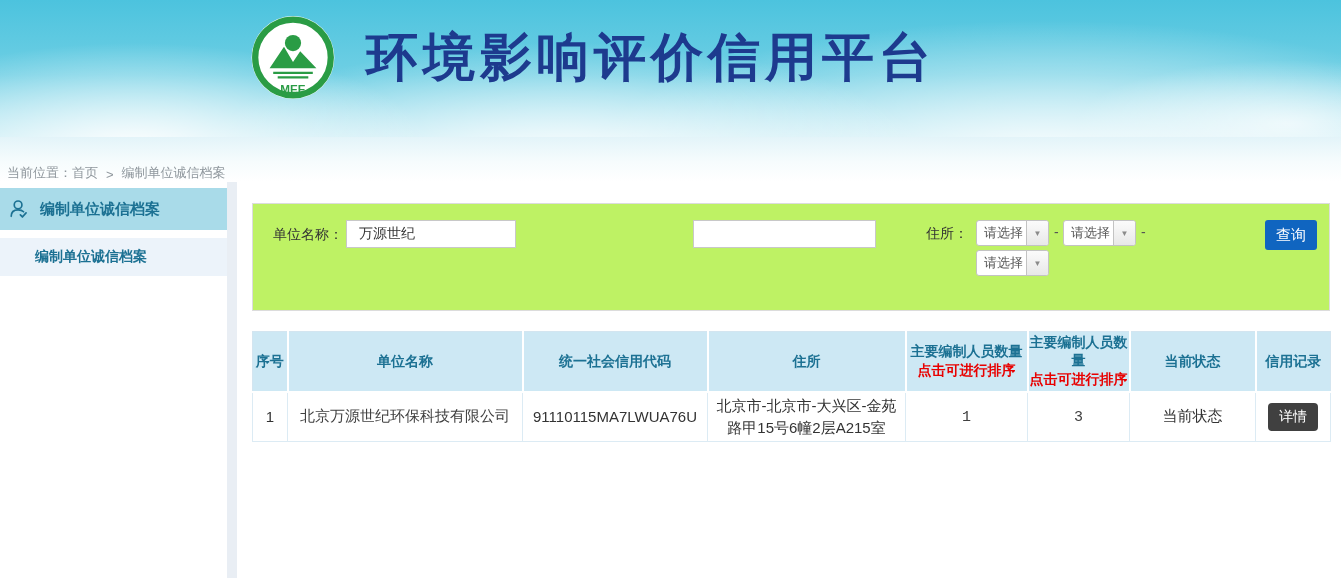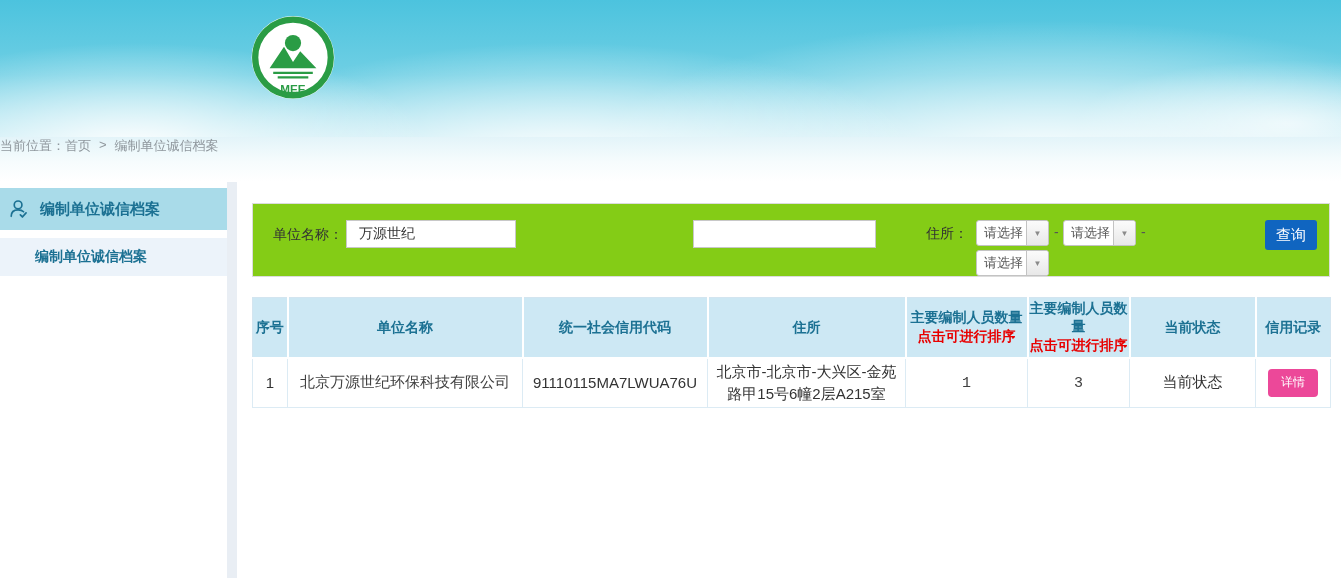--- a/index.html
+++ b/index.html
@@ -18,21 +18,21 @@
   }
   .brand { position:absolute; left:248px; top:10px; display:flex; align-items:center; }
   .logo { width:90px; height:95px; }
   .site-title {
     margin-left:28px; font-size:52px; font-weight:bold; color:#1d3a8e;
     letter-spacing:5px; line-height:95px; white-space:nowrap;
   }
 
   
   .crumb-band {
-    height:45px; display:flex; align-items:flex-start;
+    height:45px; padding-left:7px; display:flex; align-items:flex-end;
     background:linear-gradient(180deg,#e3f4f9 0%,#f6fcfd 55%,#ffffff 100%);
     font-size:13px; color:#8f979d;
   }
   .crumb-band a { color:#8f979d; text-decoration:none; cursor:pointer; }
   .crumb-sep { margin:0 8px; }
 
   
   .content { display:flex; height:396px; }
 
   .sidebar { width:227px; flex:0 0 227px; background:#fff; padding-top:6px; }
@@ -46,22 +46,22 @@
   .side-item-sub {
     height:38px; background:#ecf3fa; display:flex; align-items:center;
     padding-left:35px; color:#1c7193; font-size:14px; font-weight:bold; cursor:pointer;
     margin-top:8px;
   }
 
   .main { flex:1; padding:21px 11px 0 15px; }
 
   
   .search-panel {
-    position:relative; width:1078px; height:74px;
-    background:#84cc16; border:1px solid #dcdcdc;
+    position:relative; width:1078px; height:108px;
+    background:#bef264; border:1px solid #dcdcdc;
   }
   .sp-label { position:absolute; font-size:14px; color:#333; line-height:28px; }
   .lbl-unit   { left:20px;  top:16px; }
   .lbl-code   { left:313px; top:16px; }
   .lbl-addr   { left:673px; top:15px; }
   .sp-input {
     position:absolute; top:16px; height:28px; border:1px solid #c8c8c8;
     font-size:14px; color:#333; padding:0 12px; outline:none; background:#fff;
   }
   .inp-unit { left:93px;  width:170px; }
@@ -103,42 +103,43 @@
   .result-table td {
     background:#fff; border:1px solid #dcebf4; height:47px;
     text-align:center; vertical-align:middle; font-size:15px; color:#333; padding:2px 4px;
   }
   .sort-hint { color:#e80000; font-size:14px; font-weight:bold; margin-top:1px; }
   .th-sortable { cursor:pointer; }
   .cell-link { color:#404040; text-decoration:none; cursor:pointer;font-family:Liberation Mono, monospace; }
   .cell-index { color:#2b6f9c; }
   .cell-addr { font-size:14px; line-height:1.45; }
   .detail-btn {
-    width:50px; height:28px; background:#ec4899; color:#fff; border:none;
-    border-radius:4px; font-size:12px; cursor:pointer; font-family:inherit;
+    width:50px; height:28px; background:#404040; color:#fff; border:none;
+    border-radius:4px; font-size:14px; cursor:pointer; font-family:inherit;
   }
 
   .col-idx{width:35px;} .col-name{width:235px;} .col-code{width:185px;}
   .col-addr{width:198px;} .col-eng{width:122px;} .col-staff{width:102px;}
   .col-status{width:126px;} .col-credit{width:75px;}
 </style>
 </head>
 <body>
 
 <div class="sky-header">
   <div class="brand">
     <svg class="logo" viewBox="0 0 100 104">
       <circle cx="50" cy="52" r="46" fill="#ffffff"></circle>
       <circle cx="50" cy="52" r="42" fill="none" stroke="#2a9c45" stroke-width="7"></circle>
       <path d="M14,52 q4,-16 14,-26 M14,52 q4,16 14,26 M86,52 q-4,-16 -14,-26 M86,52 q-4,16 -14,26" fill="none" stroke="#ffffff" stroke-width="2" stroke-dasharray="3,3"></path>
       <circle cx="50" cy="36" r="9" fill="#2a9c45"></circle>
       <path d="M24,64 L40,40 L50,57 L58,45 L76,64 Z" fill="#2a9c45"></path>
       <path d="M28,69 h44 M33,74 h34" stroke="#2a9c45" stroke-width="2.6" fill="none"></path>
       <text x="50" y="92" text-anchor="middle" font-size="13" font-weight="bold" fill="#2a9c45" font-family="Liberation Sans, DejaVu Sans, sans-serif">MEE</text>
     </svg>
+    <div class="site-title">环境影响评价信用平台</div>
   </div>
 </div>
 
 <div class="crumb-band">
   <span>当前位置：</span>
   <a>首页</a>
   <span class="crumb-sep">&gt;</span>
   <span>编制单位诚信档案</span>
 </div>
 

